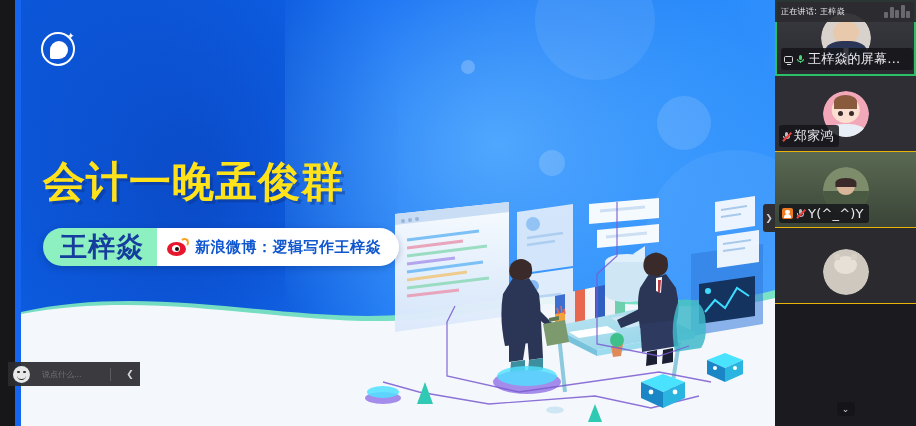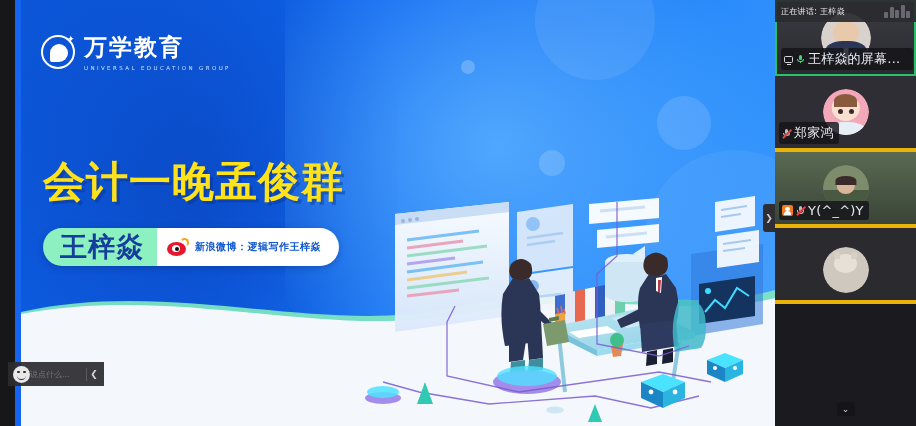--- a/index.html
+++ b/index.html
@@ -65,32 +65,32 @@
   #wb-icon { width:22px; height:18px; position:relative; flex:none; }
   #wb-icon .eye { position:absolute; left:0; bottom:0; width:19px; height:14px; border-radius:50%;
                   background:#e6162d; }
   #wb-icon .eye::after{ content:""; position:absolute; left:5px; top:3px; width:8px; height:7px;
                   border-radius:50%; background:#fff; }
   #wb-icon .eye::before{ content:""; position:absolute; left:7.5px; top:5px; width:4px; height:4px;
                   border-radius:50%; background:#111; z-index:2; }
   #wb-icon .arc { position:absolute; right:0; top:0; width:9px; height:9px;
                   border:2px solid #f5a623; border-radius:50%;
                   border-bottom-color:transparent; border-left-color:transparent; }
-  #wb-text { font-size:10px; font-weight:bold; color:#0f56cf; letter-spacing:.5px; white-space:nowrap; }
+  #wb-text { font-size:15px; font-weight:bold; color:#0f56cf; letter-spacing:.5px; white-space:nowrap; }
 
   
   #slide-footer { position:absolute; left:25px; bottom:25px; font-size:16px; font-weight:bold;
                   color:#2f7ae8; letter-spacing:1.5px; white-space:nowrap; }
 
   
   #illus { position:absolute; right:-4px; bottom:0; width:420px; height:230px; }
 
   
   #composer { position:absolute; left:8px; top:362px; height:24px; display:flex; align-items:center;
-              background:rgba(44,44,48,.93); border-radius:0; padding:0 3px; gap:0; z-index:40; }
+              background:rgba(44,44,48,.93); border-radius:0; padding:0 3px; gap:12px; z-index:40; }
   #smiley { width:17px; height:17px; border-radius:50%; background:#e8e8e8; position:relative; flex:none;
             margin-left:2px; }
   #smiley::before{ content:""; position:absolute; left:4px; top:5px; width:2.5px; height:2.5px;
             border-radius:50%; background:#2b2b2b; box-shadow:6px 0 0 #2b2b2b; }
   #smiley::after{ content:""; position:absolute; left:4px; top:9px; width:9px; height:4px;
             border-bottom:1.6px solid #2b2b2b; border-radius:0 0 8px 8px; }
   #chat-input { width:56px; background:transparent; border:none; outline:none;
                 font-size:8px; color:#a7a7ad; font-family:inherit; }
   .divider-v { width:1px; height:13px; background:#5a5a60; }
   #collapse-left { width:14px; height:18px; display:flex; align-items:center; justify-content:center;
@@ -100,21 +100,21 @@
   #expand-handle { position:absolute; right:0; top:204px; width:12px; height:28px;
                    background:#2e2e33; border-radius:3px 0 0 3px; display:flex;
                    align-items:center; justify-content:center; color:#cfcfd4; font-size:9px; z-index:40; }
   
   #left-sliver { position:absolute; left:15px; top:0; width:6px; height:426px; background:#1565f0; z-index:5;}
 
   
   #sidebar { width:141px; height:426px; background:#1b1b1f; position:relative; flex:none; }
 
   .tile { position:relative; width:141px; height:76px; background:#2b2b30; overflow:hidden;
-          border-bottom:4px solid #eab308; }
+          border-bottom:1px solid #eab308; }
   .tile.speaker { height:76px; border:2px solid #2bbf6a; }
   .tile .photo { position:absolute; inset:0; }
 
   .badge { position:absolute; left:4px; bottom:4px; display:flex; align-items:center; gap:3px;
            background:rgba(20,20,24,.82); border-radius:3px; padding:2px 5px 2px 3px; max-width:132px; }
   .badge .lbl { font-size:13px; color:#e9e9ee; white-space:nowrap; overflow:hidden;
                 text-overflow:ellipsis; letter-spacing:.2px; }
 
   .ic { width:9px; height:9px; flex:none; position:relative; }
   
@@ -348,24 +348,20 @@
           <path d="M66,186 l8,22 l-16,0 Z" fill="#2fc9b4"></path>
           <path d="M236,208 l7,18 l-14,0 Z" fill="#2fc9b4"></path>
           <ellipse cx="196" cy="214" rx="9" ry="3.5" fill="#cfe6f5"></ellipse>
         </g>
       </svg>
 
       <div id="logo-row">
         <div id="logo-mark">
           <span class="logo-star">✦</span>
         </div>
-        <div id="logo-txt">
-          <span id="logo-cn">万学教育</span>
-          <span id="logo-en">UNIVERSAL EDUCATION GROUP</span>
-        </div>
       </div>
 
       <div id="title2">会计一晚孟俊群</div>
 
       <div id="pill">
         <div id="pill-name">王梓焱</div>
         <div id="pill-wb">
           <span id="wb-icon">
             <span class="eye"></span>
               <span class="arc"></span>

